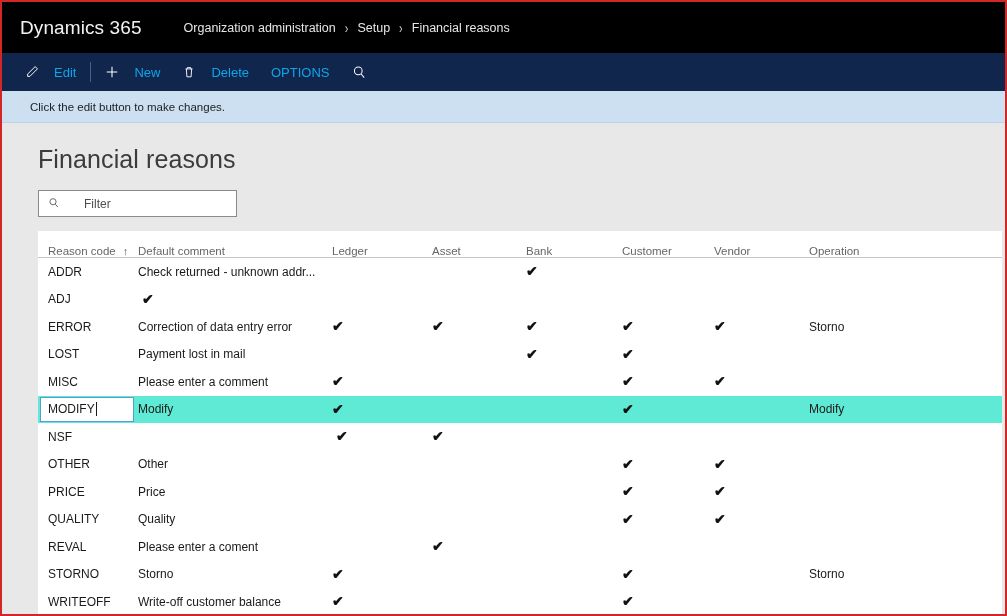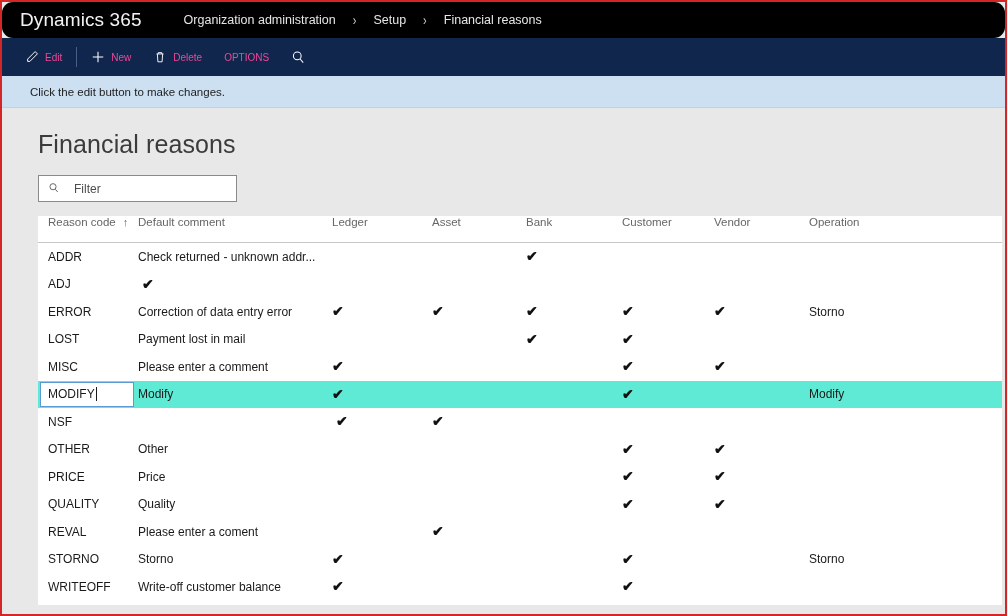--- a/index.html
+++ b/index.html
@@ -12,47 +12,46 @@
   #screen {
     position: relative;
     width: 1007px; height: 616px;
     border: 2px solid #d42626;
     background: #e8e8e8;
     overflow: hidden;
   }
 
   
   .titlebar {
-    height: 36px;
+    height: 51px;
     background: #000000;
     display: flex;
     align-items: stretch;
     color: #ffffff;
-    border-radius: 11px;
   }
   .brand {
     display: flex; align-items: center;
     padding: 0 20px 0 18px;
     font-size: 19px;
     font-weight: 400;
     letter-spacing: .1px;
     color: #f2f2f2;
     white-space: nowrap;
   }
   .brand.second {
     border-left: 1px solid #4a4a4a;
     border-right: 1px solid #4a4a4a;
     padding: 0 18px;
   }
   .breadcrumb {
     display: flex; align-items: center;
     padding-left: 22px;
     font-size: 12.5px;
     color: #e6e6e6;
-    gap: 17px;
+    gap: 9px;
     white-space: nowrap;
   }
   .bc-sep {
     font-size: 11px;
     color: #cfcfcf;
     transform: scaleY(1.35);
     display: inline-block;
   }
 
   
@@ -60,25 +59,25 @@
     height: 38px;
     background: #10264c;
     display: flex;
     align-items: center;
     padding-left: 12px;
     color: #ffffff;
     gap: 0px;
   }
   .tb-btn {
     display: flex; align-items: center;
-    gap: 6px;
+    gap: 15px;
     height: 26px;
     padding: 0 11px;
-    font-size: 10px;
-    color: #ec4899;
+    font-size: 13px;
+    color: #0ea5e9;
     white-space: nowrap;
     cursor: default;
   }
   .tb-sep {
     width: 1px; height: 20px;
     background: #4b5f84;
     margin: 0 3px;
   }
   .tb-ico { display: inline-flex; align-items: center; justify-content: center; }
   .tb-ico svg { display: block; }
@@ -108,37 +107,37 @@
     color: #3b3b3b;
     letter-spacing: .1px;
     margin-bottom: 16px;
   }
   .filter-box {
     width: 199px; height: 27px;
     background: #ffffff;
     border: 1px solid #8a8a8a;
     display: flex; align-items: center;
     padding-left: 9px;
-    gap: 14px;
+    gap: 24px;
     margin-bottom: 14px;
   }
   .filter-ph { font-size: 12px; color: #4d4d4d; }
 
   
   .grid {
     position: relative;
     width: 964px;
     background: #ffffff;
     height: 389px;
     overflow: hidden;
   }
   .grid-header {
     display: flex;
     height: 27px;
-    align-items: flex-start;
+    align-items: flex-end;
     border-bottom: 1px solid #c7c7c7;
     background: #ffffff;
   }
   .grid-header .cell {
     font-size: 11.5px;
     color: #666666;
     white-space: nowrap;
     position: relative;
   }
   .grid-header .cell + .cell::before {

